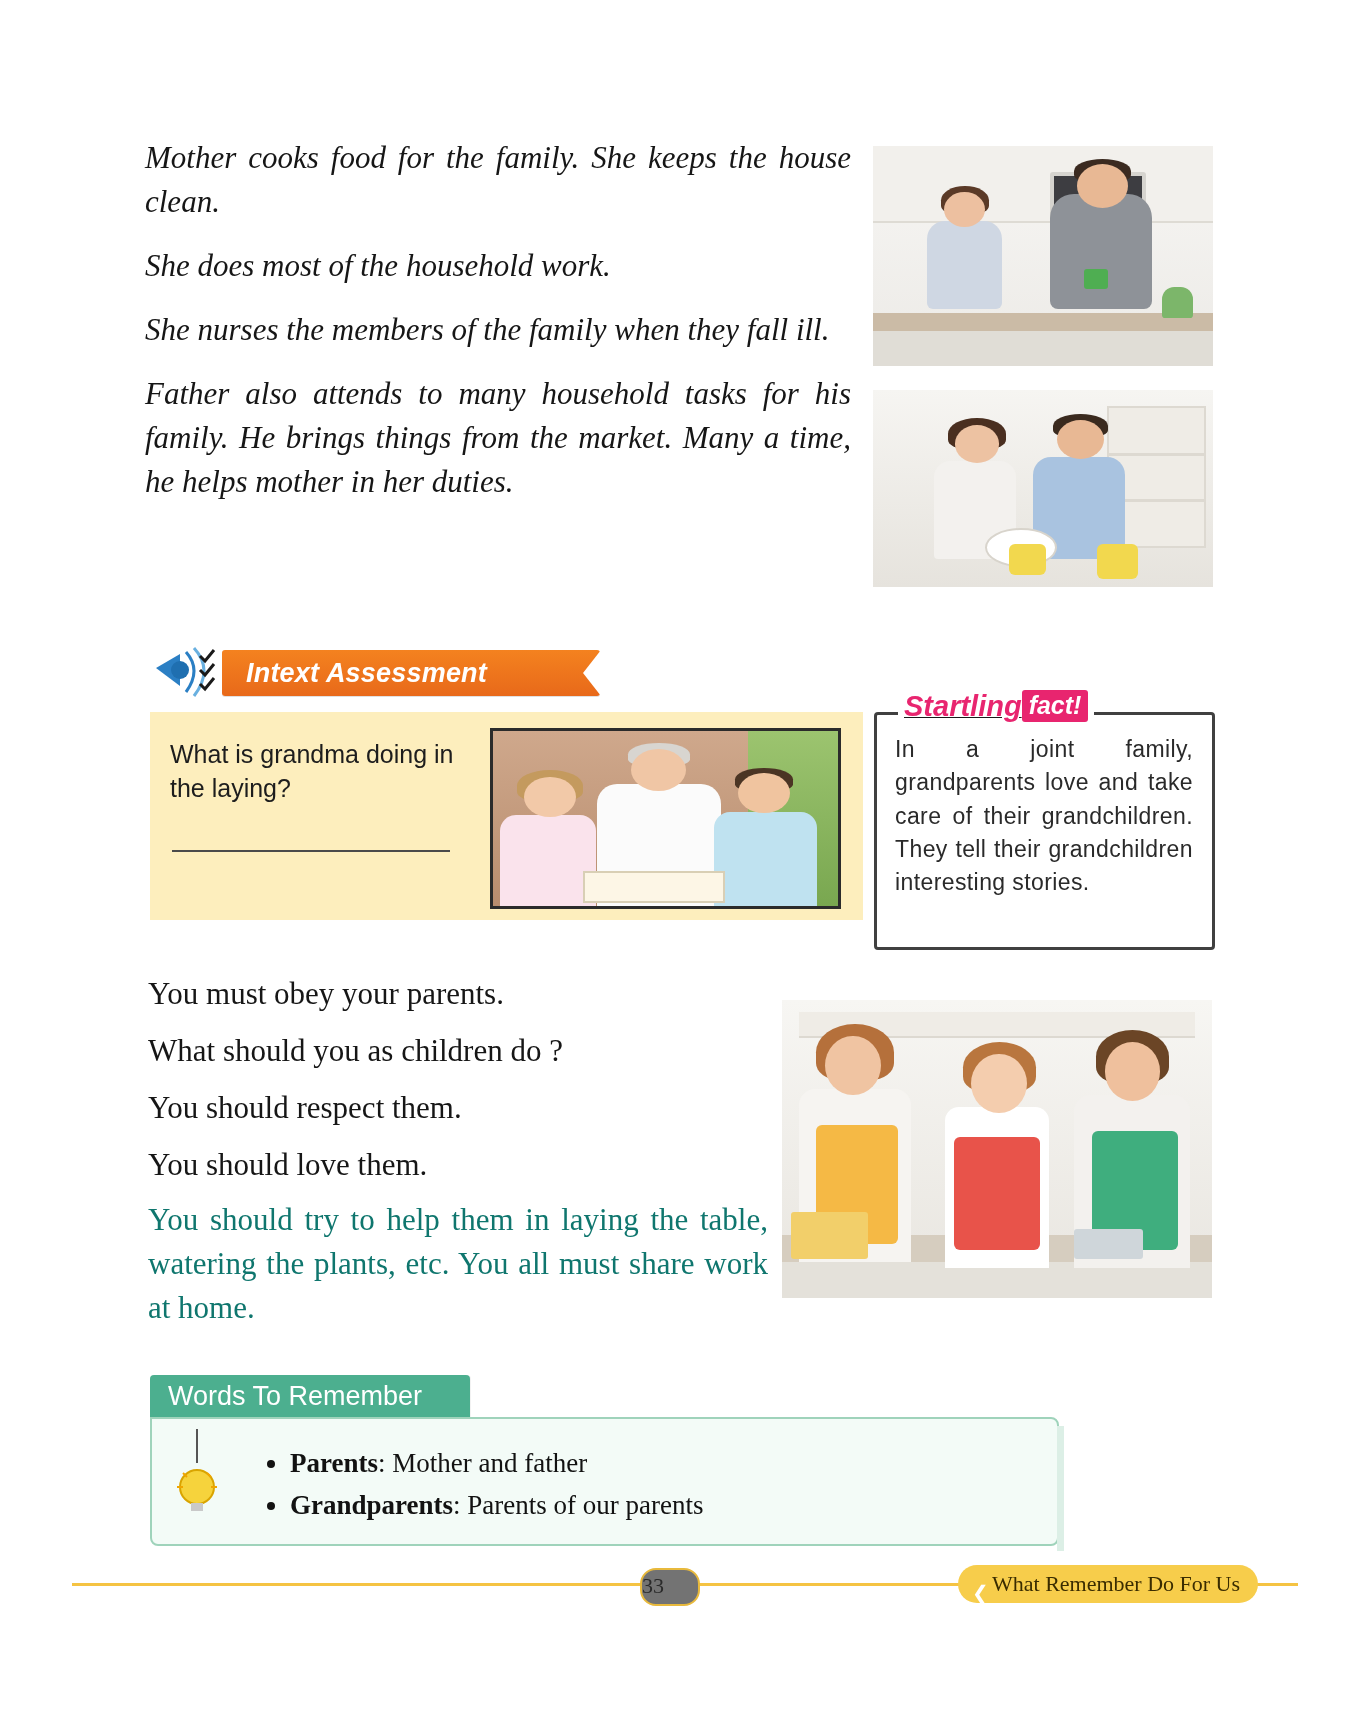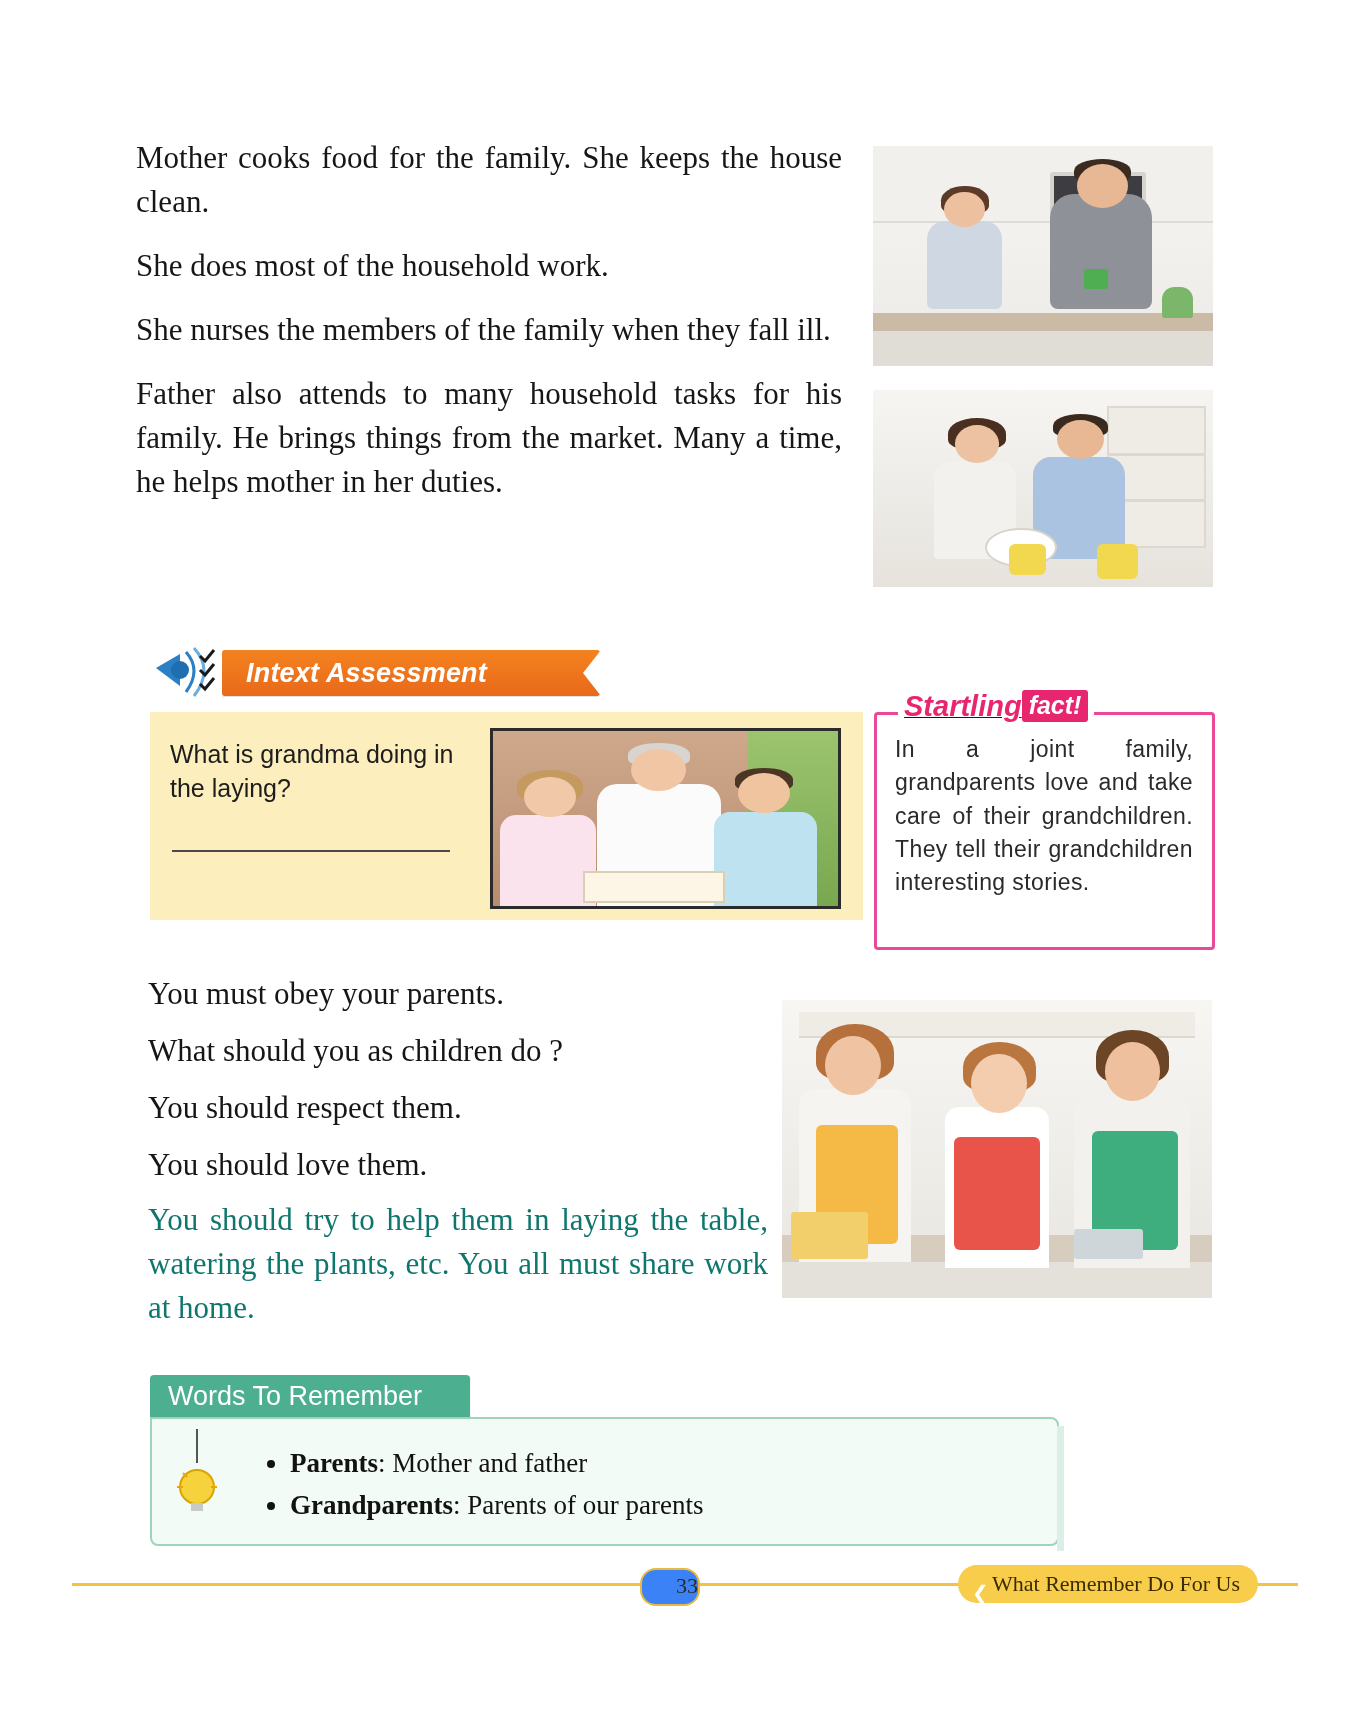--- a/index.html
+++ b/index.html
@@ -17,23 +17,24 @@
   }
   .page {
     position: absolute;
     inset: 0;
     background: #ffffff;
   }
 
   
   .text-col {
     position: absolute;
-    left: 136px;
+    left: 145px;
     top: 136px;
     width: 706px;
+    font-style: italic;
   }
   .para {
     font-family: "Liberation Serif", serif;
     font-size: 31px;
     line-height: 1.42;
     text-align: justify;
     text-justify: inter-word;
     margin: 0 0 20px 0;
     color: #161616;
   }
@@ -145,21 +146,21 @@
     color: #e8256f;
   }
 
   
   .startling {
     position: absolute;
     left: 874px;
     top: 712px;
     width: 335px;
     height: 232px;
-    border: 3px solid #ec4899;
+    border: 3px solid #404040;
     border-radius: 4px;
     background: #ffffff;
   }
   .startling-head {
     position: absolute;
     left: 898px;
     top: 690px;
     background: #ffffff;
     padding: 0 6px;
     white-space: nowrap;
@@ -291,22 +292,22 @@
     background: #f5c342;
   }
   .page-num {
     position: absolute;
     left: 640px;
     top: 1568px;
     width: 56px;
     height: 34px;
     border: 2px solid #e8b93c;
     border-radius: 16px;
-    background: #3b82f6;
-    text-align: right;
+    background: #737373;
+    text-align: left;
     line-height: 32px;
     font-family: "Liberation Serif", serif;
     font-size: 22px;
     color: #2a2a2a;
   }
   .footer-chip {
     position: absolute;
     left: 958px;
     top: 1565px;
     height: 38px;

